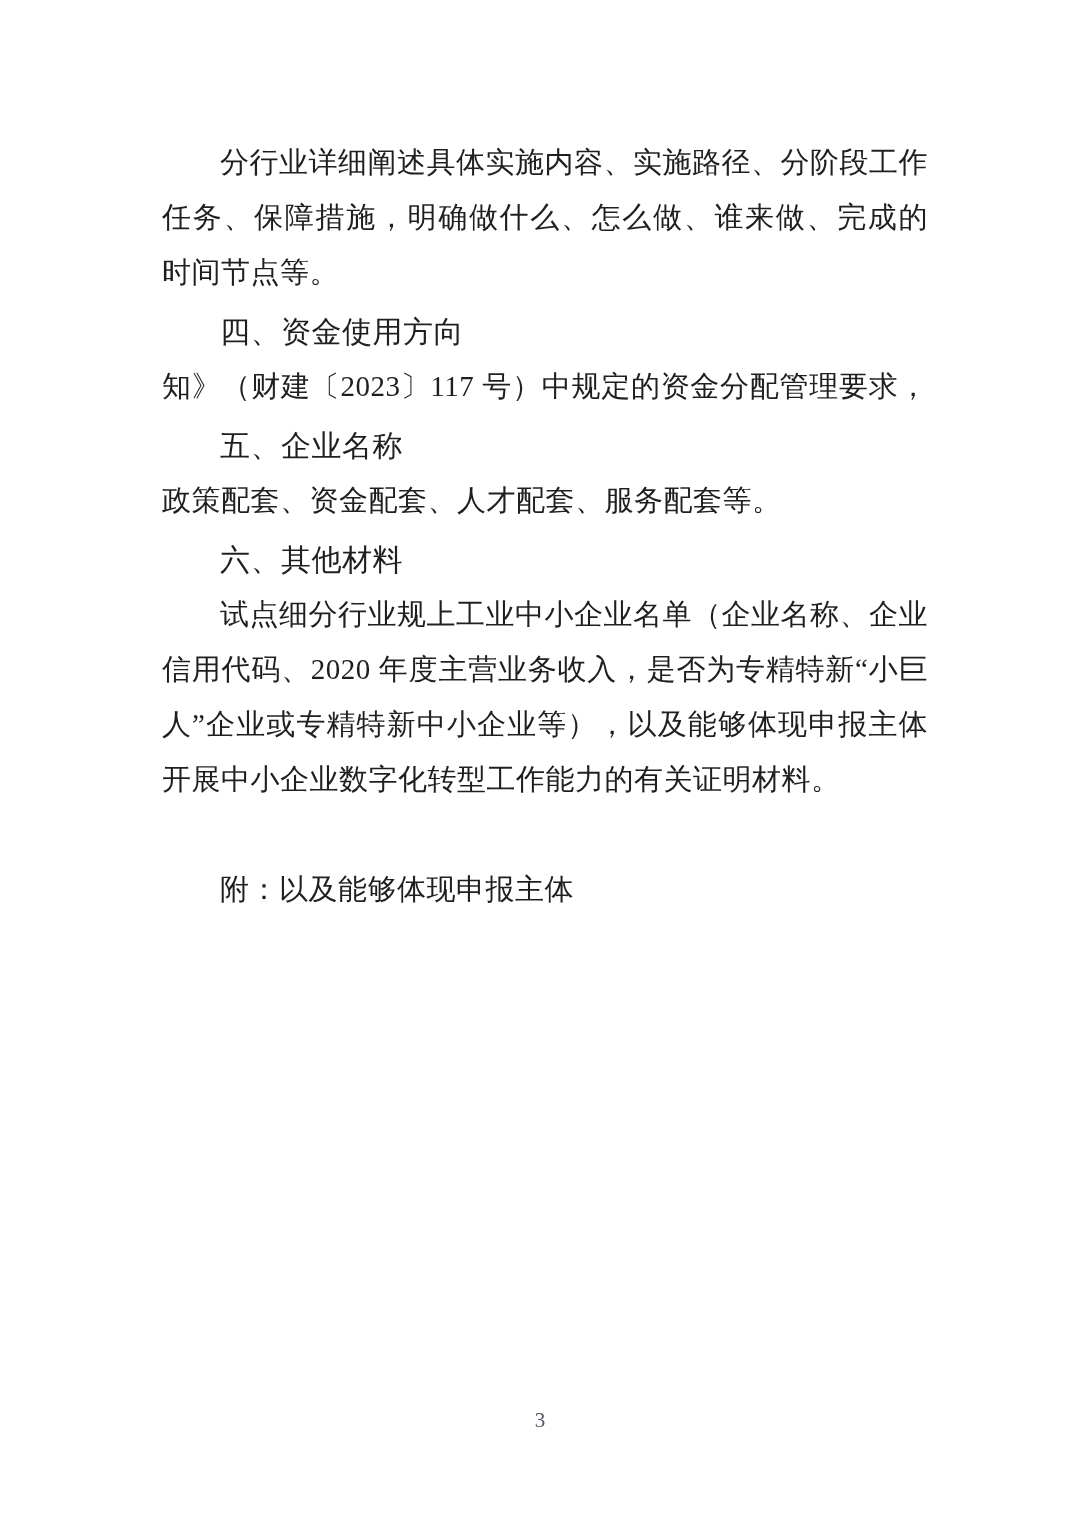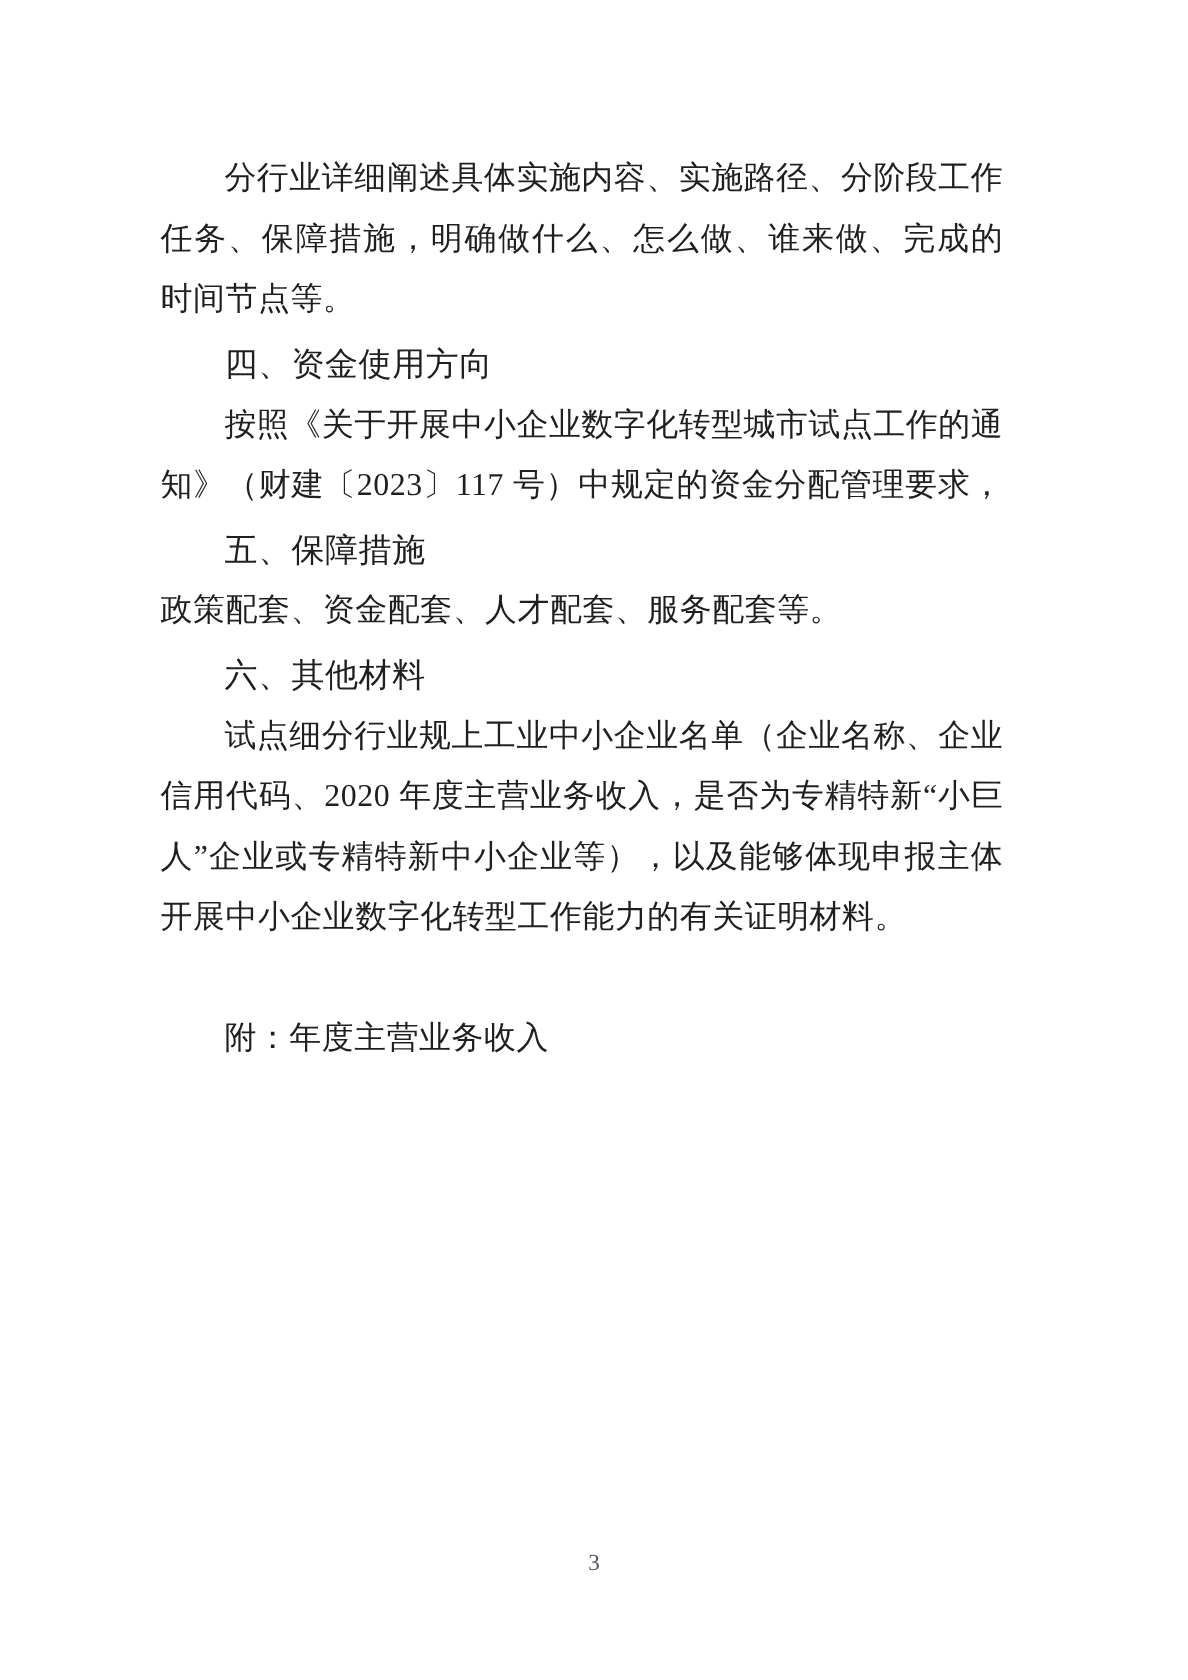--- a/index.html
+++ b/index.html
@@ -11,21 +11,21 @@
     position: relative;
     width: 1080px;
     height: 1527px;
     background: #ffffff;
     overflow: hidden;
     font-family: "Liberation Serif", serif;
     color: #1f1f1f;
   }
   .content {
     position: absolute;
-    left: 146px;
+    left: 162px;
     top: 135px;
     width: 766px;
   }
   .line {
     font-size: 29px;
     line-height: 55px;
     text-align: justify;
     letter-spacing: 0.5px;
   }
   .fill {
@@ -62,32 +62,31 @@
 <body>
 
 <div class="page">
   <div class="content">
 
     <div class="line fill indent">分行业详细阐述具体实施内容、实施路径、分阶段工作</div>
     <div class="line fill">任务、保障措施，明确做什么、怎么做、谁来做、完成的</div>
     <div class="line">时间节点等。</div>
 
     <div class="heading">四、资金使用方向</div>
-    <div class="line fill indent">按照《关于开展中小企业数字化转型城市试点工作的通</div>
     <div class="line fill">知》（财建〔2023〕117 号）中规定的资金分配管理要求，</div>
 
-    <div class="heading">五、保障措施</div>
+    <div class="heading">五、企业名称</div>
     <div class="line">政策配套、资金配套、人才配套、服务配套等。</div>
 
     <div class="heading">六、其他材料</div>
     <div class="line fill indent">试点细分行业规上工业中小企业名单（企业名称、企业</div>
     <div class="line fill">信用代码、2020 年度主营业务收入，是否为专精特新“小巨</div>
     <div class="line fill">人”企业或专精特新中小企业等），以及能够体现申报主体</div>
     <div class="line">开展中小企业数字化转型工作能力的有关证明材料。</div>
 
     <div class="spacer"></div>
 
-    <div class="line indent">附：年度主营业务收入</div>
+    <div class="line indent">附：以及能够体现申报主体</div>
 
   </div>
 
   <div class="page-number">3</div>
 </div>
 
 </body></html>

